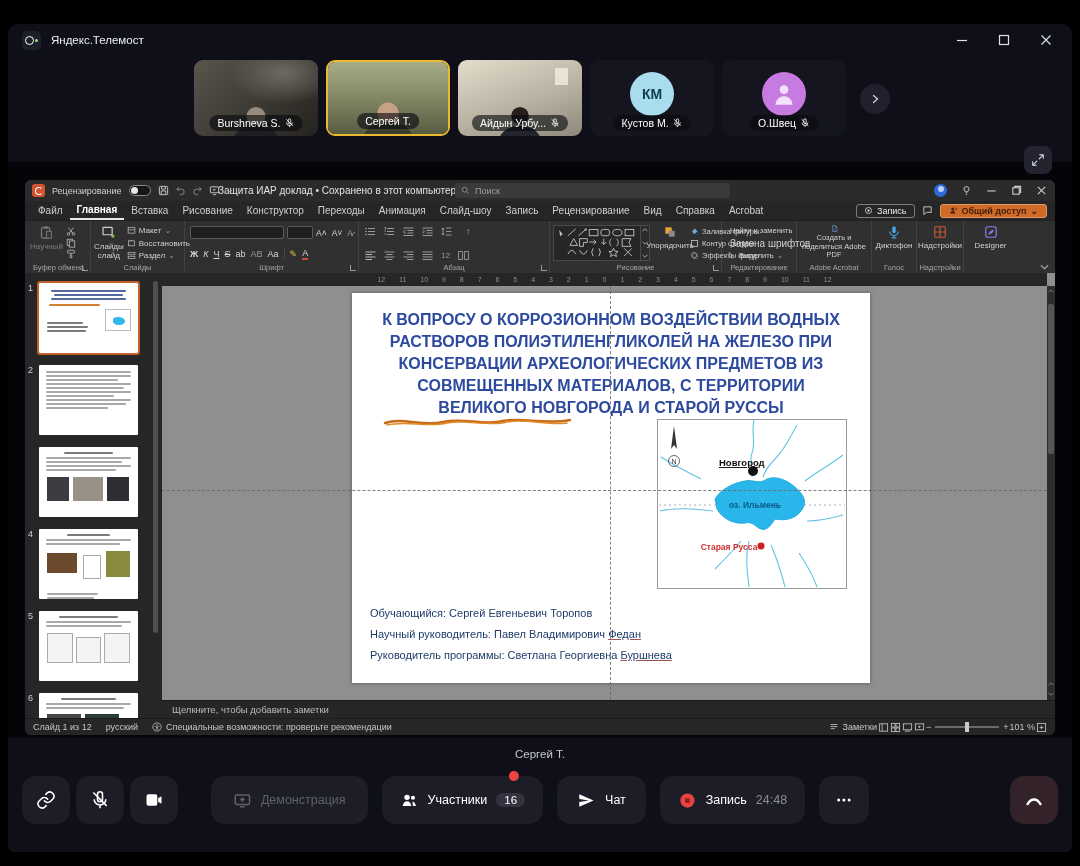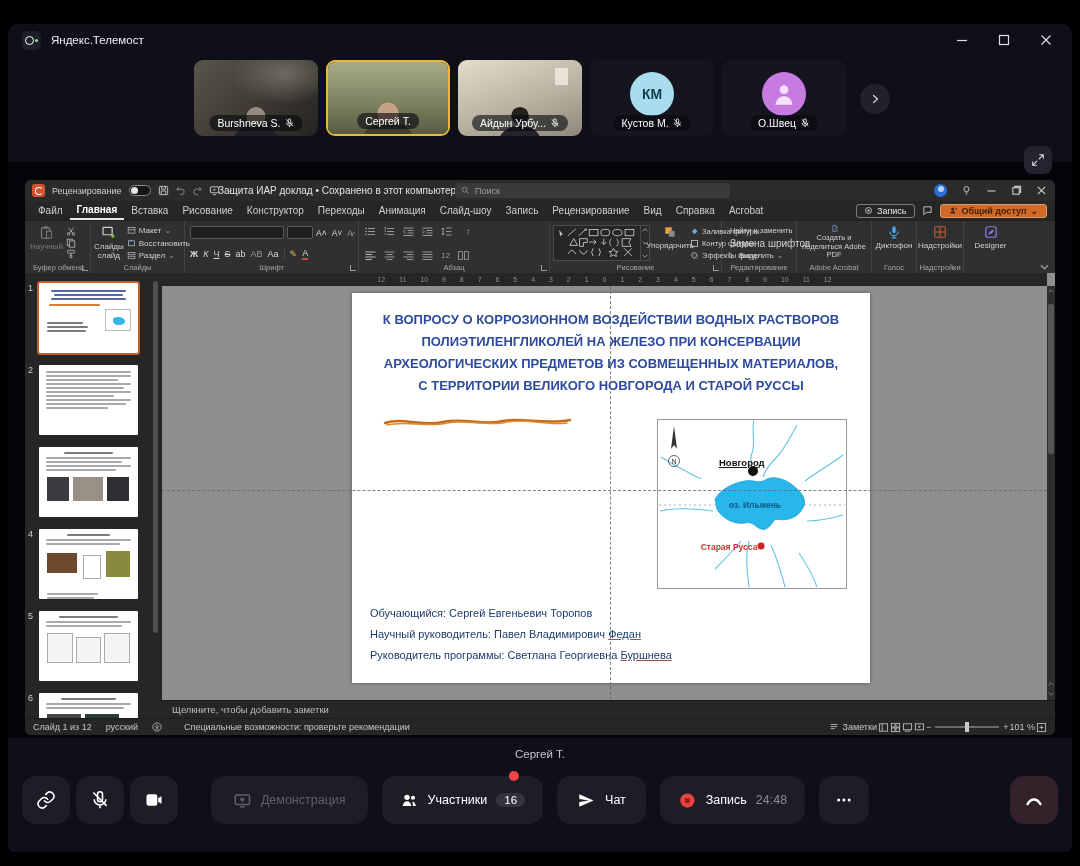--- a/index.html
+++ b/index.html
@@ -119,21 +119,21 @@
   .guide-v { position:absolute; left:448px; top:13px; bottom:18px; width:0;
              border-left:1px dashed rgba(105,105,105,.85); z-index:3; }
   .guide-h { position:absolute; top:217px; left:0; right:8px; height:0;
              border-top:1px dashed rgba(105,105,105,.85); z-index:3; }
   .vscroll { position:absolute; right:0; top:13px; width:8px; bottom:18px; background:#2e2e2e; z-index:4; }
   .vthumb { position:absolute; left:1px; right:1px; top:18px; height:150px; background:#555; border-radius:2px; }
 
   .slide { position:absolute; left:190px; top:20px; width:518px; height:390px; background:#fff; z-index:2;
            box-shadow:0 0 4px rgba(0,0,0,.4); }
   .slide-title { position:absolute; left:28px; top:16px; width:462px; text-align:center;
-                 color:#2d4a9e; font-weight:bold; font-size:13px; line-height:22px; }
+                 color:#2d4a9e; font-weight:bold; font-size:16px; line-height:22px; }
   .squiggle { position:absolute; left:30px; top:120px; }
   .mapbox { position:absolute; left:305px; top:126px; }
   .credits { position:absolute; left:18px; top:310px; font-size:11px; line-height:21px; color:#1d3c6b; }
   .credits .uline { text-decoration:underline; text-decoration-color:#a05050; }
 
   .notes-bar { position:absolute; left:0; right:0; bottom:0; height:18px; background:#262626;
                border-top:1px solid #191919; display:flex; align-items:center; padding-left:10px; z-index:5; }
   .notes-bar span { font-size:9.5px; color:#bdbdbd; }
 
   .ppt-status { position:absolute; left:0; bottom:0; right:0; height:17px; background:#262626;
@@ -801,21 +801,21 @@
 
         <div class="notes-bar">
           <span>Щелкните, чтобы добавить заметки</span>
         </div>
       </div>
     </div>
 
     <div class="ppt-status">
       <span>Слайд 1 из 12</span>
       <span>русский</span>
-      <span style="display:flex; align-items:center; gap:22px">
+      <span style="display:flex; align-items:center; gap:4px">
         <svg width="10" height="10" viewBox="0 0 24 24">
                 <circle cx="12" cy="12" r="10" fill="none" stroke="#c6c6c6" stroke-width="1.8"></circle>
                 <circle cx="12" cy="7" r="1.8" fill="#c6c6c6"></circle>
                 <path d="M6.5 10.5l4.3 1v3.2L9 19.5M17.5 10.5l-4.3 1v3.2l1.8 4.8" fill="none" stroke="#c6c6c6" stroke-width="1.6"></path>
               </svg>
         <span>Специальные возможности: проверьте рекомендации</span>
       </span>
       <div class="right">
         <span style="display:flex; align-items:center; gap:4px">
           <svg width="10" height="10" viewBox="0 0 24 24">

